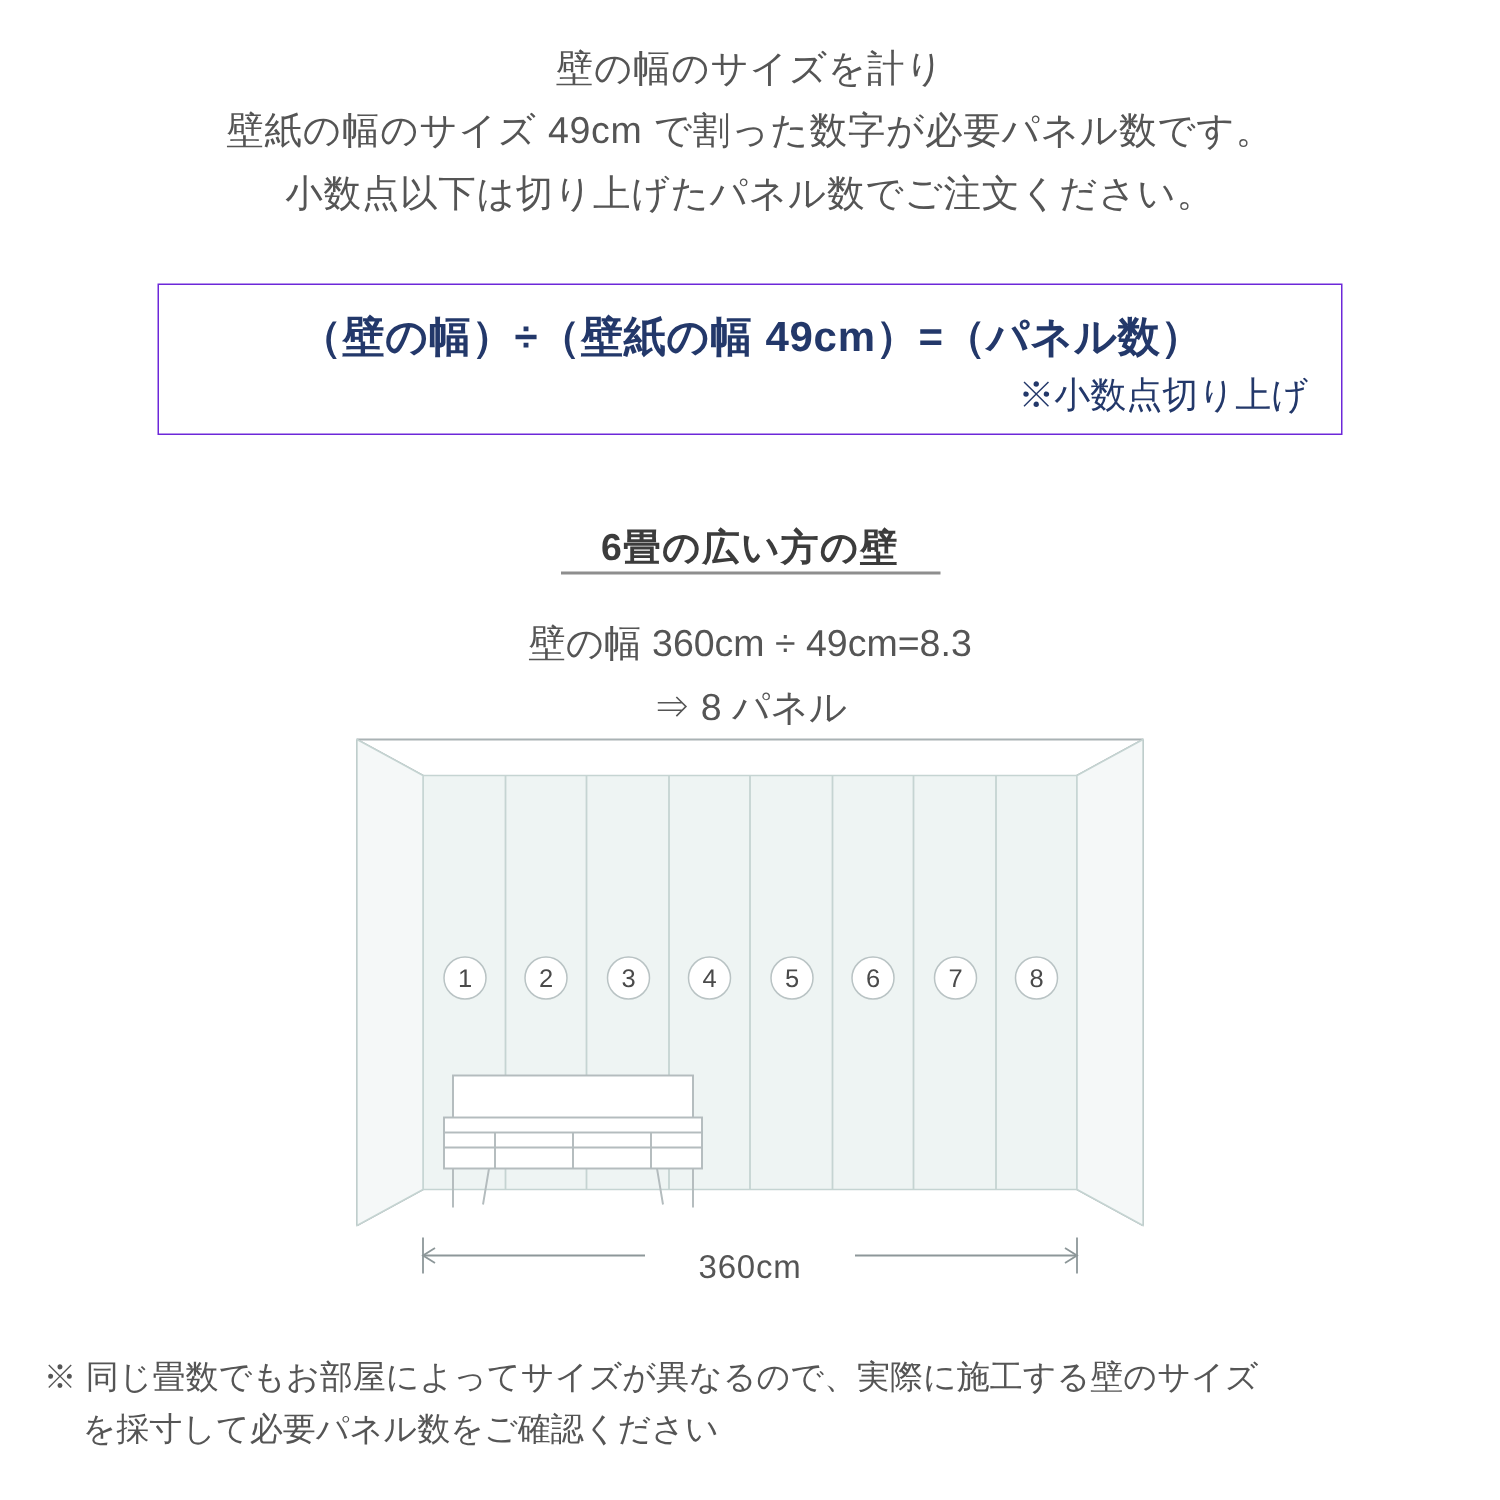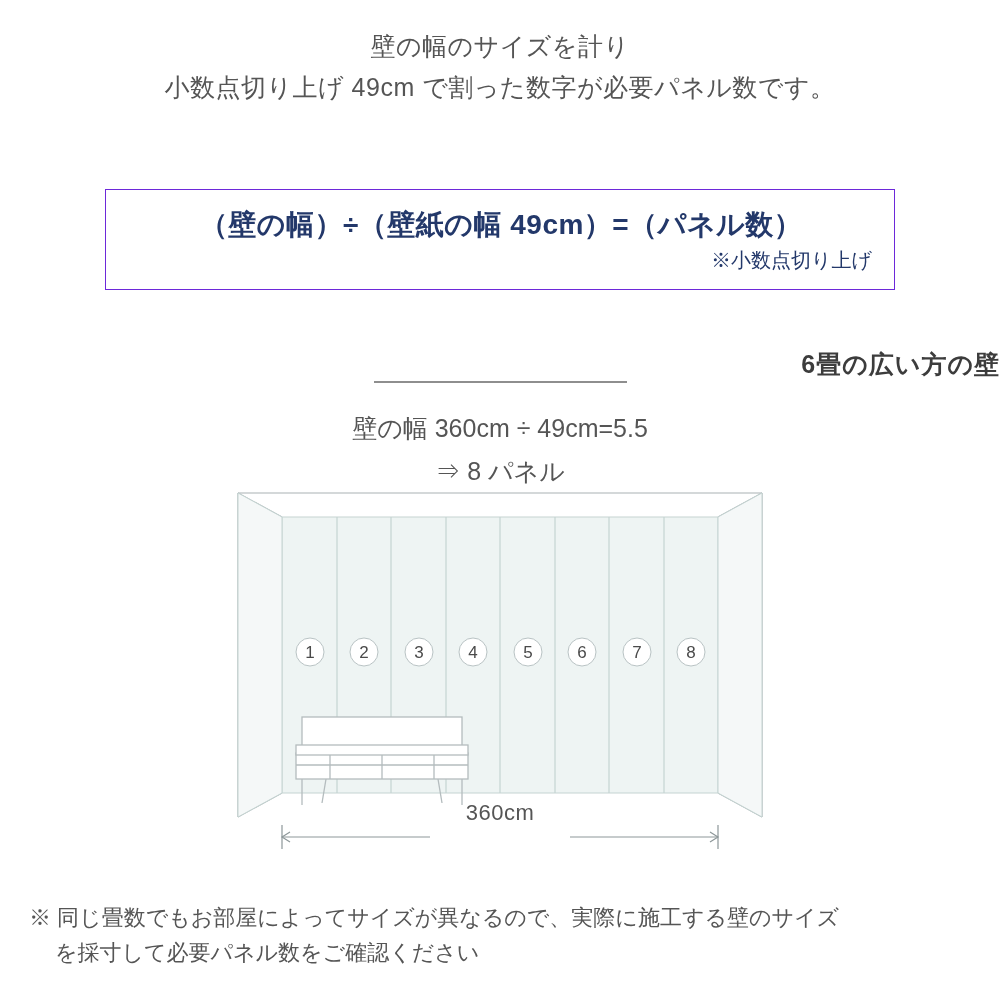--- a/index.html
+++ b/index.html
@@ -53,33 +53,33 @@
     font-size: 28px;
     font-weight: bold;
     color: #23386a;
     letter-spacing: 0.5px;
     white-space: nowrap;
   }
   .formula-note {
     position: absolute;
     top: 57px;
     right: 22px;
-    font-size: 20px;
+    font-size: 24px;
     color: #23386a;
     white-space: nowrap;
     margin-left: 44px;
   }
 
   
   .section-title {
     position: absolute;
     top: 348px;
     left: 0;
     width: 1000px;
-    text-align: right;
+    text-align: center;
     font-size: 25px;
     font-weight: bold;
     color: #3c3c3c;
     letter-spacing: 1px;
     white-space: nowrap;
   }
   .title-underline {
     position: absolute;
     top: 381px;
     left: 374px;
@@ -116,21 +116,21 @@
     left: 230px;
     top: 485px;
     width: 540px;
     height: 380px;
   }
   .room svg { display: block; }
 
   
   .dim-label {
     position: absolute;
-    top: 800px;
+    top: 832px;
     left: 0;
     width: 1000px;
     text-align: center;
     font-size: 22px;
     color: #555555;
     letter-spacing: 0.5px;
   }
 
   
   .footnote {
@@ -154,32 +154,33 @@
     font-family: "Liberation Sans", sans-serif;
   }
 </style>
 </head>
 <body>
 
 <div class="page">
 
   <div class="intro">
     <div>壁の幅のサイズを計り</div>
-    <div>小数点切り上げ 49cm で割った数字が必要パネル数です。</div>
+    <div>壁紙の幅のサイズ 49cm で割った数字が必要パネル数です。</div>
+    <div>小数点以下は切り上げたパネル数でご注文ください。</div>
   </div>
 
   <div class="formula-box">
     <div class="formula-main">（壁の幅）÷（壁紙の幅 49cm）=（パネル数）</div>
     <div class="formula-note">※小数点切り上げ</div>
   </div>
 
   <div class="section-title">6畳の広い方の壁</div>
   <div class="title-underline"></div>
 
-  <div class="calc-line1">壁の幅 360cm  ÷  49cm=5.5</div>
+  <div class="calc-line1">壁の幅 360cm  ÷  49cm=8.3</div>
   <div class="calc-line2">⇒ 8 パネル</div>
 
   <div class="room">
     <svg width="540" height="380" viewBox="0 0 540 380" xmlns="http://www.w3.org/2000/svg">
 
       <g stroke="#a9b2b4" stroke-width="1.2" fill="none">
         <line x1="8" y1="8" x2="52" y2="32"></line>
         <line x1="532" y1="8" x2="488" y2="32"></line>
         <line x1="8" y1="8" x2="532" y2="8"></line>
         <line x1="8" y1="332" x2="52" y2="308"></line>

